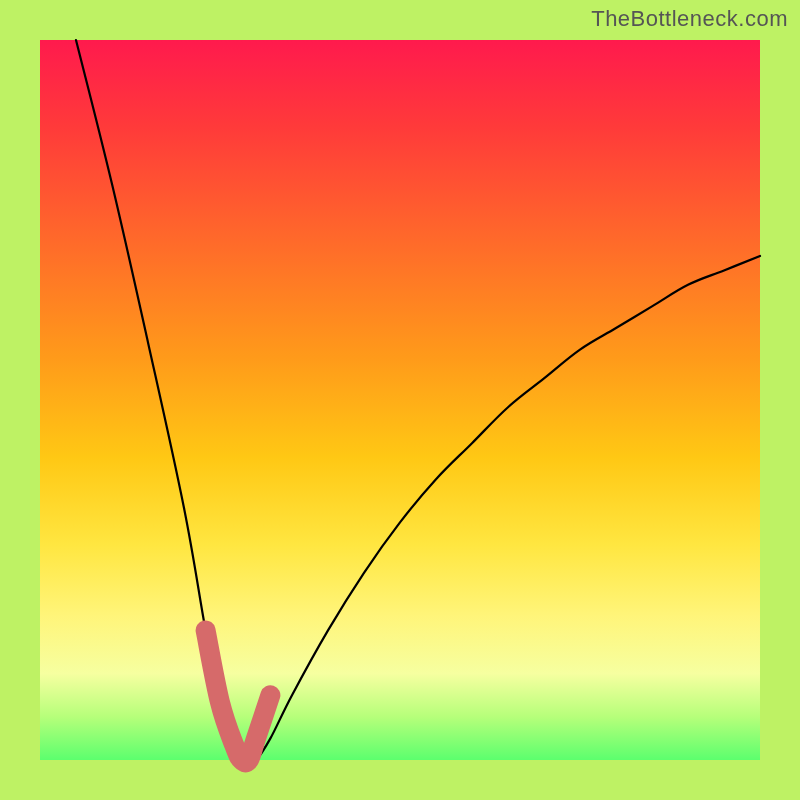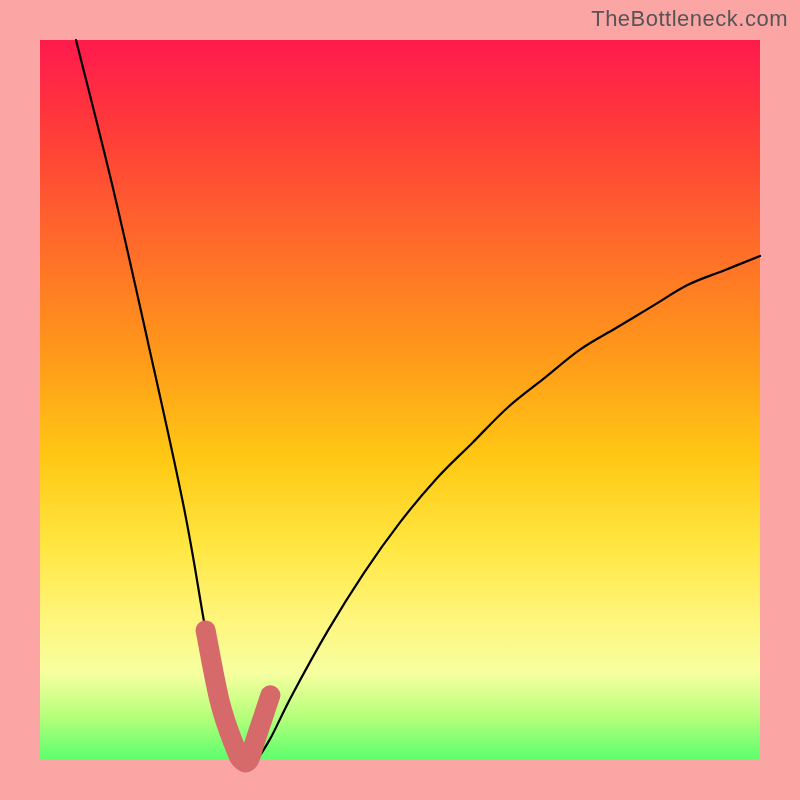--- a/index.html
+++ b/index.html
@@ -10,21 +10,21 @@
     background: #000;
     overflow: hidden;
     font-family: Arial, Helvetica, sans-serif;
   }
   .frame {
     position: absolute;
     left: 0;
     top: 0;
     width: 800px;
     height: 800px;
-    background: #fca5a5;
+    background: #bef264;
   }
   .plot {
     position: absolute;
     left: 40px;
     top: 40px;
     width: 720px;
     height: 720px;
     
     background: linear-gradient(to bottom,
       #ff1a4d 0%,

